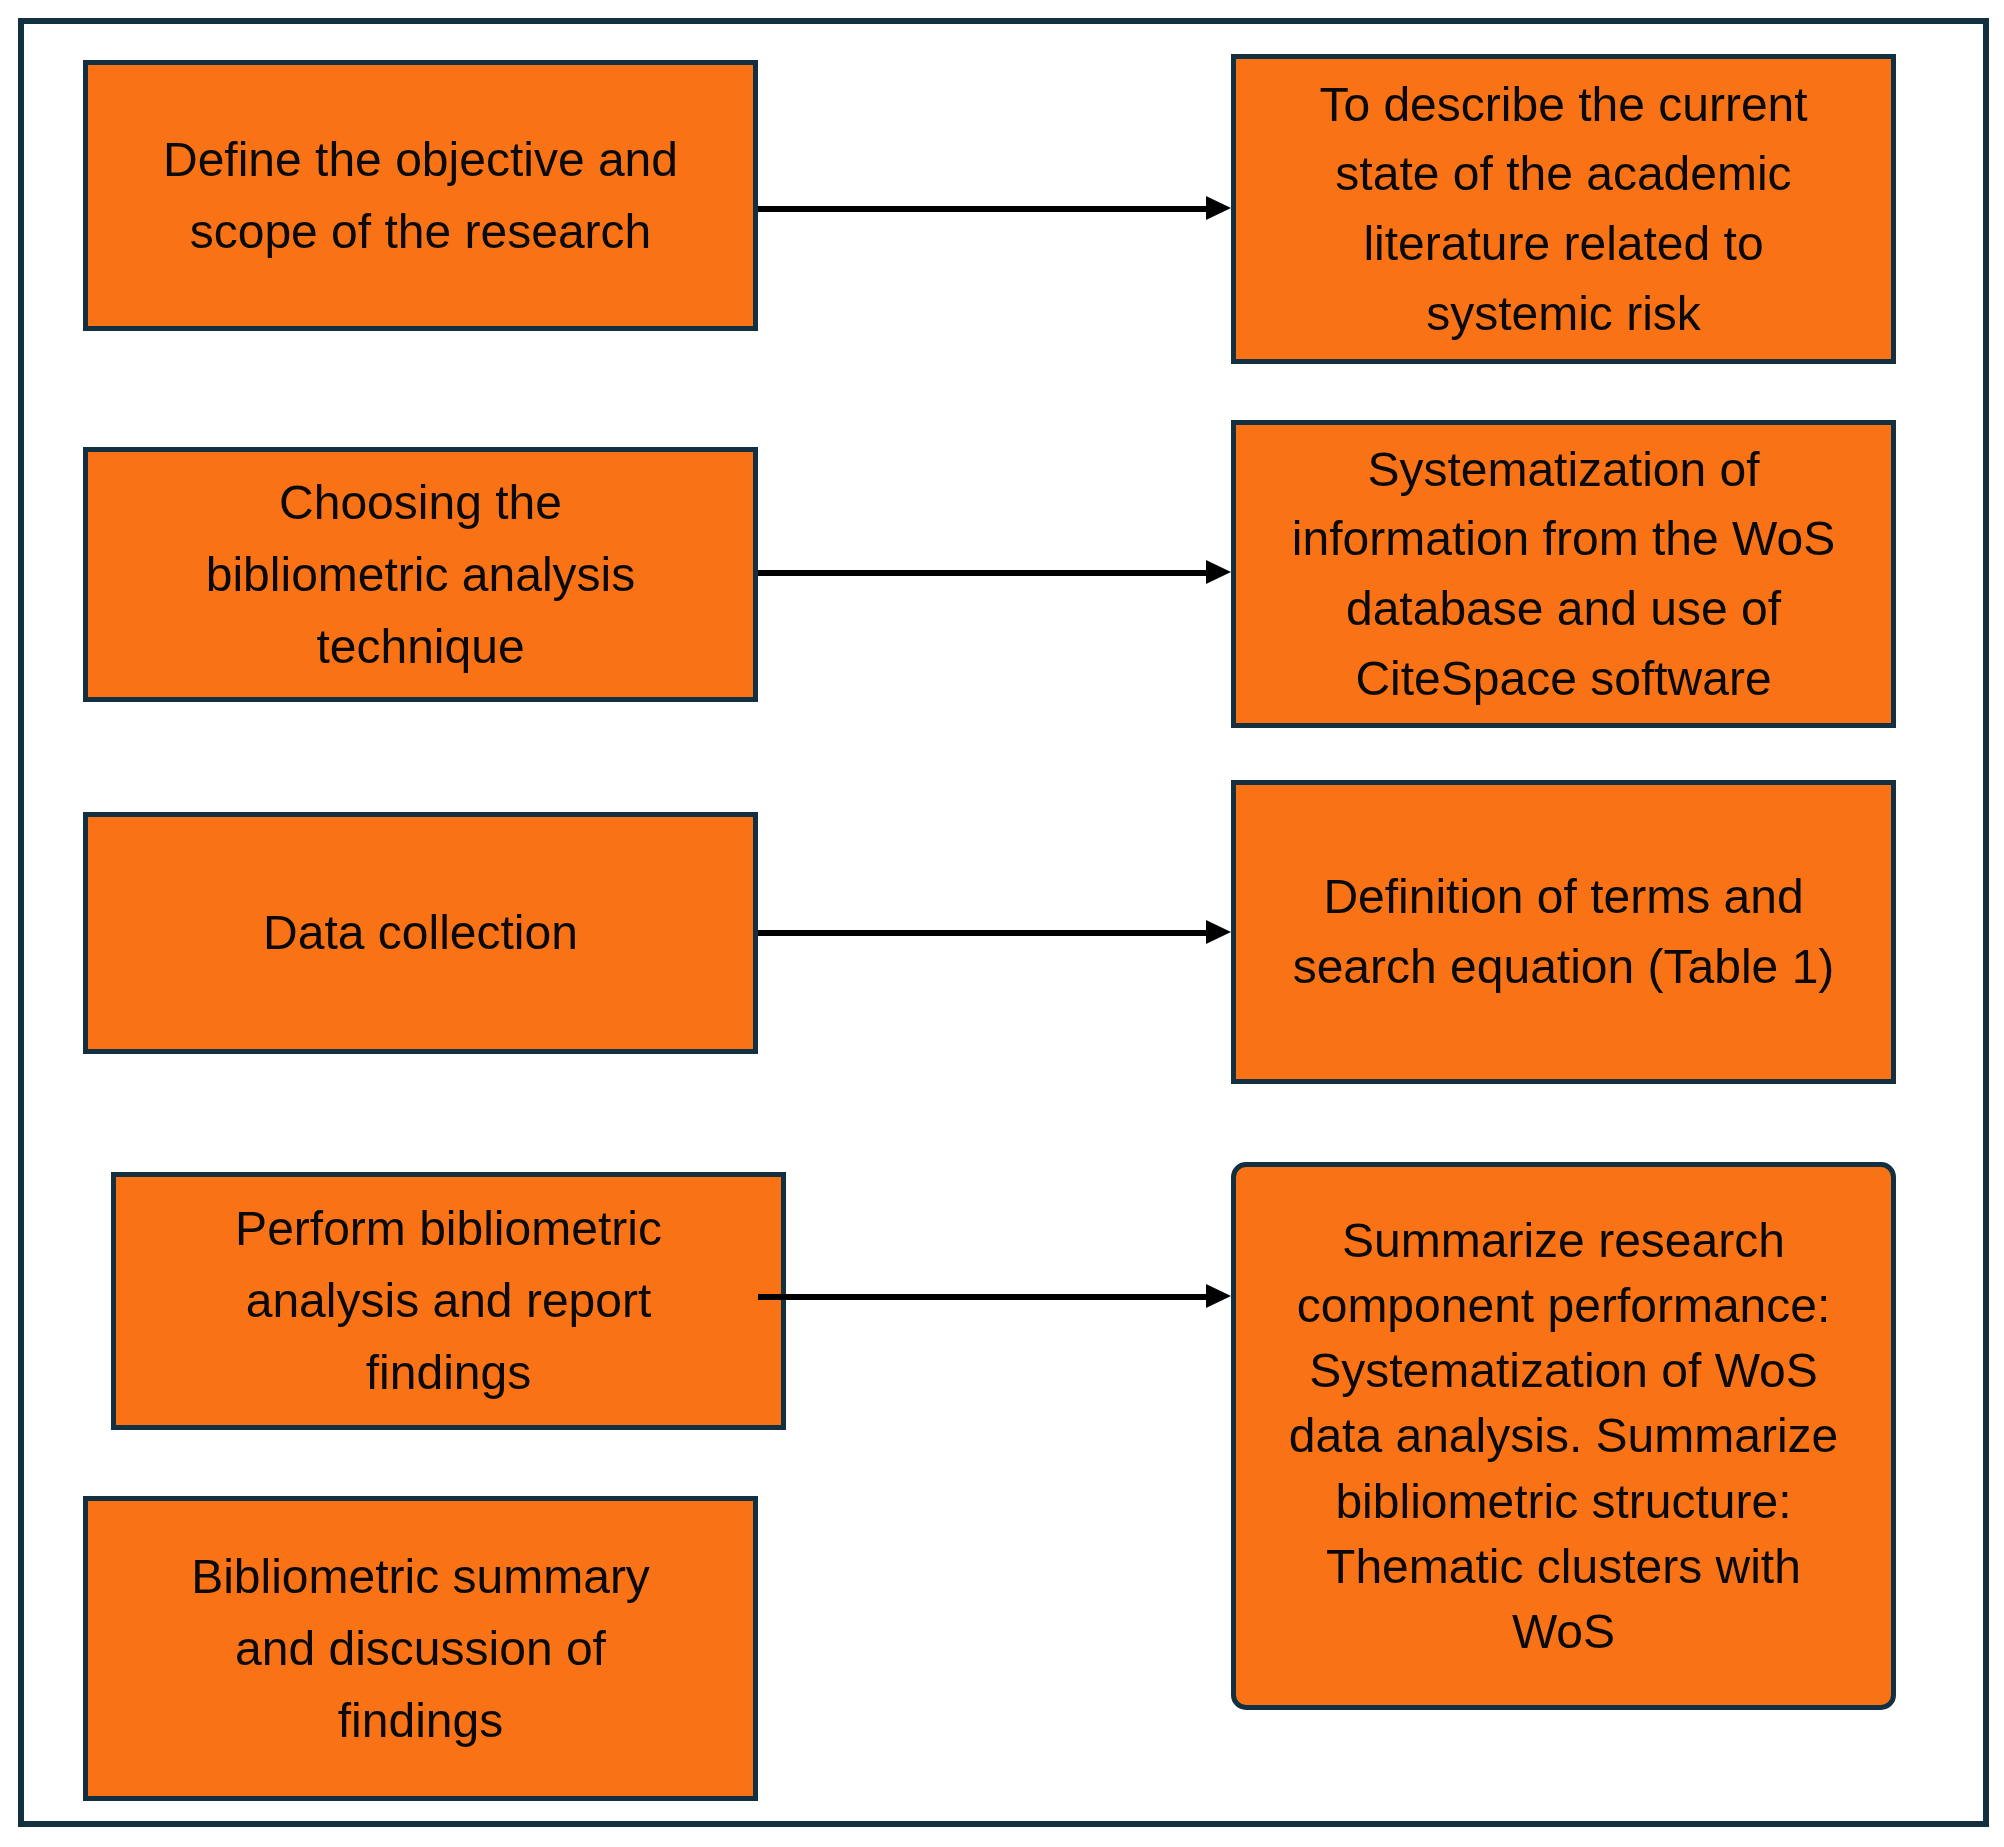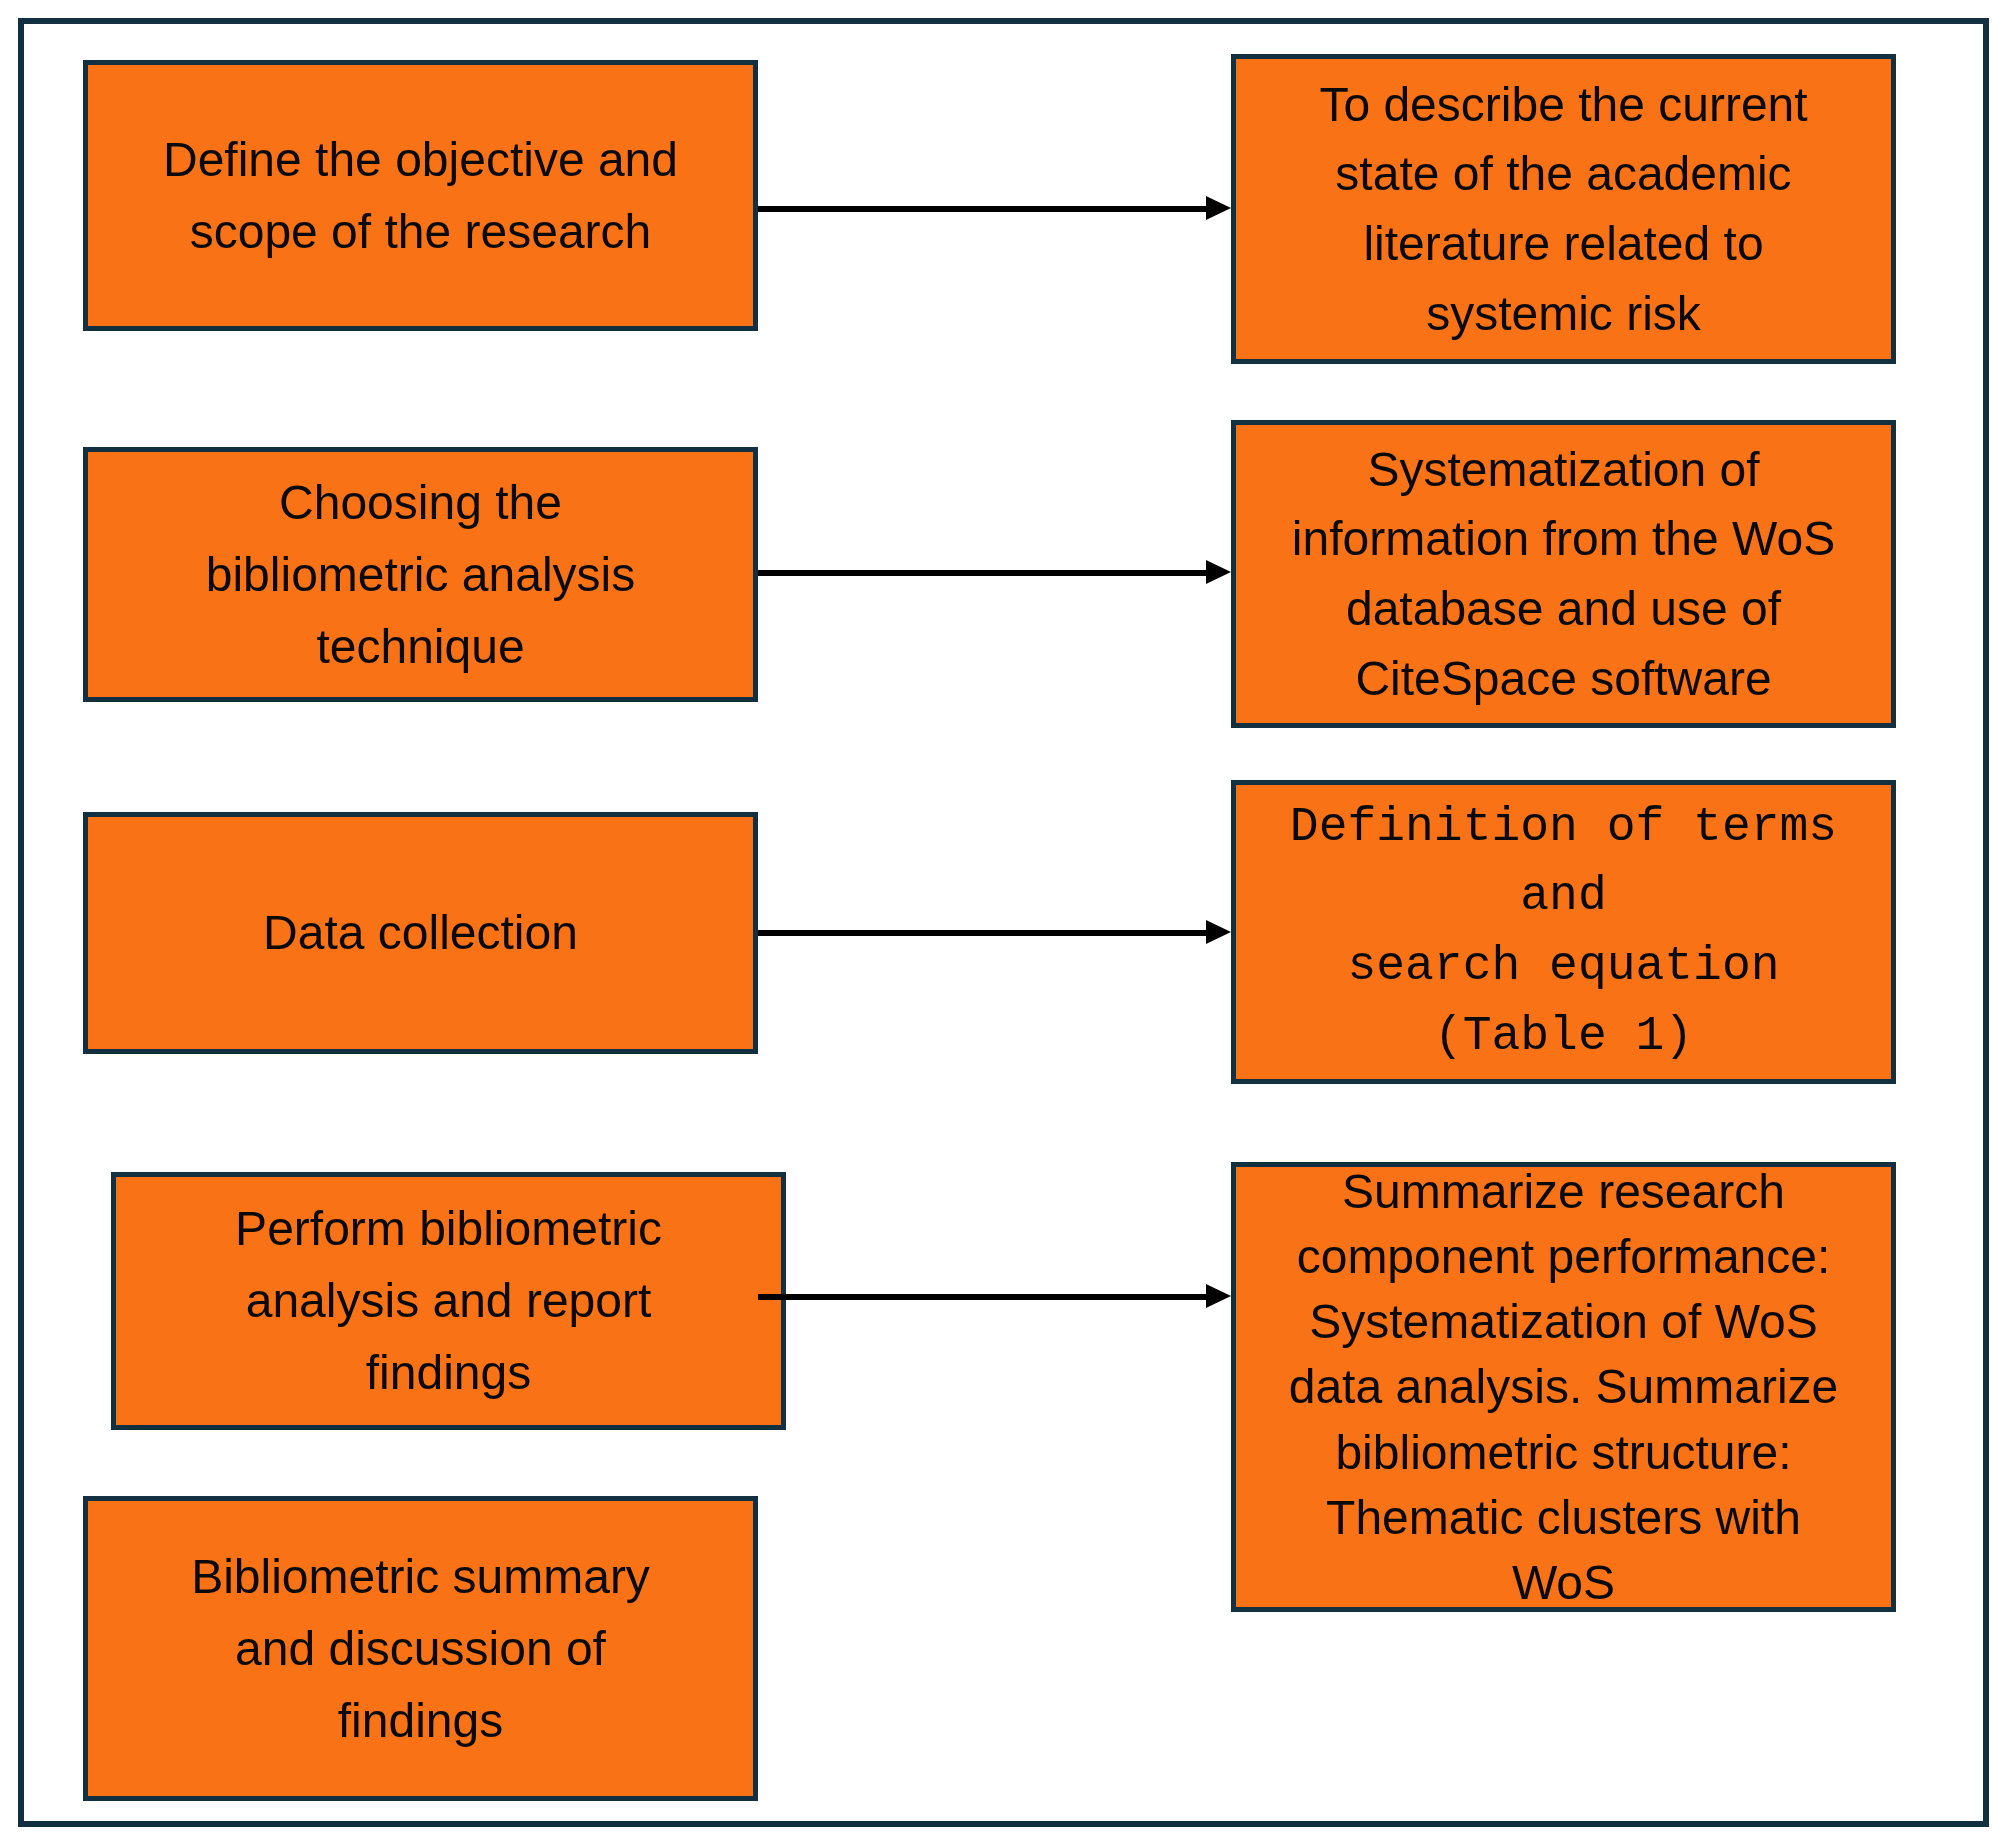--- a/index.html
+++ b/index.html
@@ -43,22 +43,22 @@
   .col-right { left: 1231px; width: 665px; }
 
   #lb1 { top: 60px;  height: 271px; line-height: 1.5; }
   #lb2 { top: 447px;  height: 255px; line-height: 1.5; }
   #lb3 { top: 812px; height: 242px; line-height: 1.5; }
   #lb4 { top: 1172px; height: 258px; line-height: 1.5; margin-left: 28px; }
   #lb5 { top: 1484px; height: 305px; line-height: 1.5; margin-top: 12px; }
 
   #rb1 { top: 54px;   height: 310px; }
   #rb2 { top: 420px;  height: 308px; }
-  #rb3 { top: 780px; height: 304px; font-family: Liberation Mono, monospace; }
-  #rb4 { top: 1162px; height: 450px; line-height: 1.36; }
+  #rb3 { top: 780px; height: 304px; }
+  #rb4 { top: 1162px; height: 548px; line-height: 1.36; border-radius: 15px; }
 
   .arrow {
     position: absolute;
     left: 758px;
     width: 473px;
     height: 0;
   }
   .arrow .shaft {
     position: absolute;
     left: 0;

